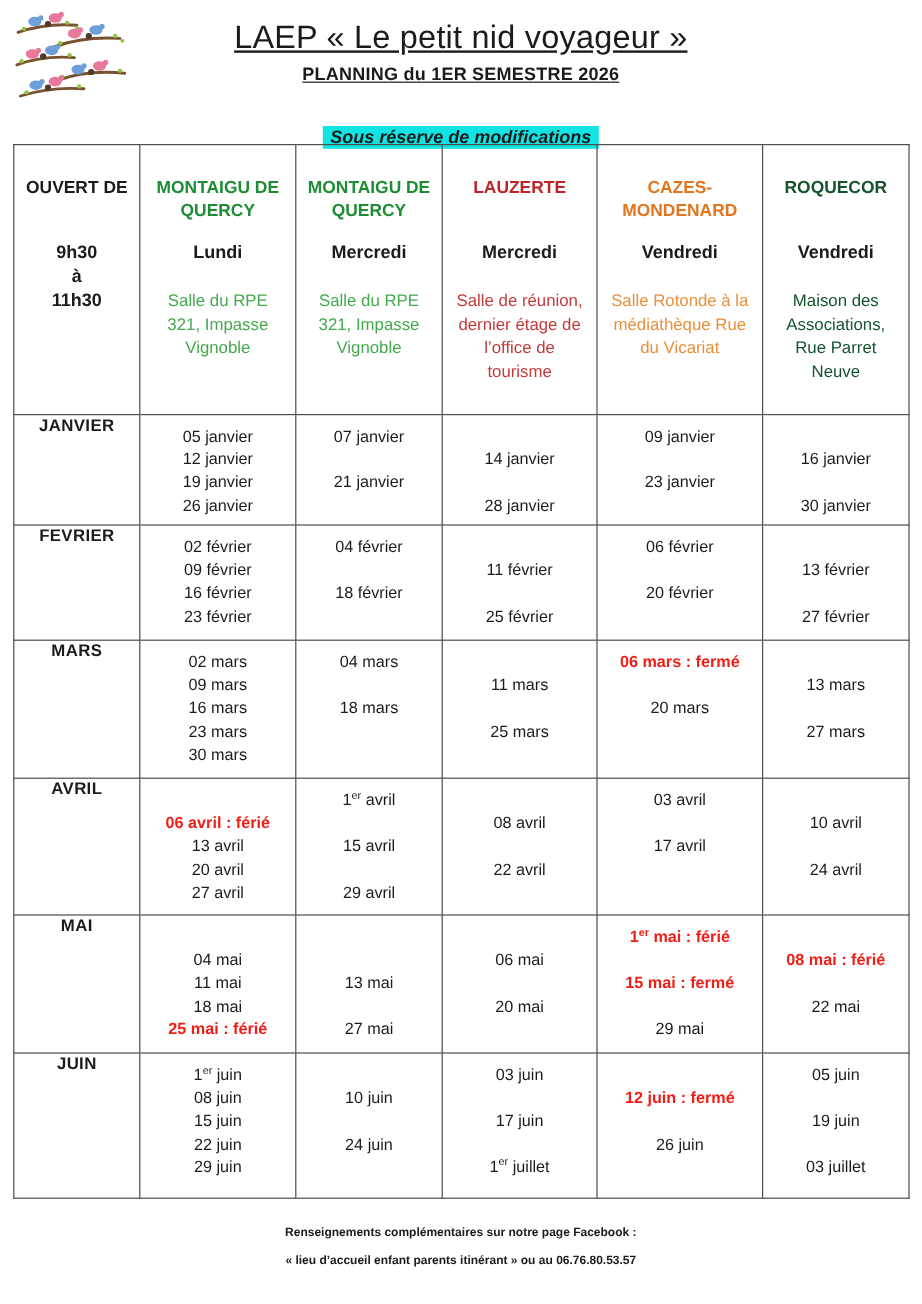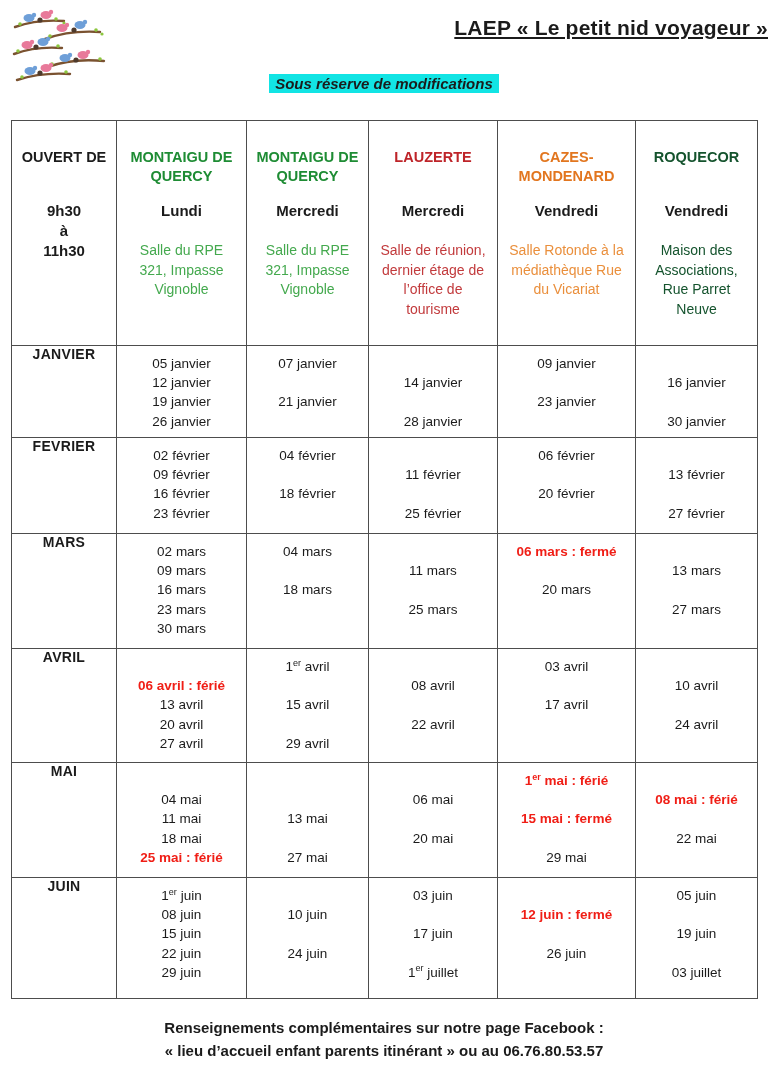--- a/index.html
+++ b/index.html
@@ -2,38 +2,38 @@
 <html style="--alert: #f01e16; --notice-bg: #12e4e4;"><head>
 <meta charset="utf-8">
 <style>
   html,body{margin:0;padding:0;}
   body{
     width:768px;height:1087px;background:#ffffff;position:relative;
     font-family:"Liberation Sans",sans-serif;color:#1b1b1b;
   }
   .clipart{position:absolute;left:12px;top:6px;}
   .head{padding-top:16px;text-align:center;}
-  .title{font-size:21px;font-weight:bold;text-decoration:underline;letter-spacing:.2px;text-align:right;}
+  .title{font-size:27px;font-weight:normal;text-decoration:underline;letter-spacing:.2px;}
   .subtitle{margin-top:7px;font-size:15px;font-weight:bold;text-decoration:underline;letter-spacing:.2px;}
   .notice-wrap{margin-top:34px;text-align:center;}
   .notice{display:inline-block;font-size:15px;font-weight:bold;font-style:italic;
           padding:1px 6px;background:var(--notice-bg,#12e4e4);}
   table.plan{position:absolute;left:11px;top:120px;width:746px;border-collapse:collapse;table-layout:fixed;}
   table.plan td{border:1.5px solid #4d4d4d;text-align:center;vertical-align:top;padding:0;overflow:hidden;}
   .hname{padding-top:27px;height:53px;font-weight:bold;font-size:14.5px;line-height:19px;}
   .hday{height:40px;font-weight:bold;font-size:15px;line-height:19px;}
   .hvenue{font-size:14px;line-height:19.5px;padding:0 9px;}
   .htime{font-weight:bold;font-size:15px;line-height:20px;}
   td.monthcell{vertical-align:middle;font-weight:bold;font-size:14px;letter-spacing:.3px;}
   .cellpad{padding-top:8px;}
   .dline{font-size:13.5px;line-height:19.2px;white-space:nowrap;}
   .dline sup{font-size:9px;line-height:0;margin-top:15px;}
   .dline.alert{color:var(--alert,#f01e16);font-weight:bold;}
   .footer{position:absolute;left:0;top:1016px;width:768px;text-align:center;
-          font-weight:bold;font-size:15px;line-height:23px;}
+          font-weight:bold;font-size:10px;line-height:23px;}
 </style>
 </head>
 <body>
 
 <svg class="clipart" width="98" height="80" viewBox="0 0 98 80" aria-hidden="true">
   <g stroke="#7a5230" stroke-width="2.4" fill="none" stroke-linecap="round">
     <path d="M3 21 Q26 13 52 15"></path>
     <path d="M33 33 Q58 24 88 26"></path>
     <path d="M2 48 Q24 40 50 42"></path>
     <path d="M36 61 Q60 52 92 55"></path>
@@ -77,20 +77,21 @@
     <circle cx="28" cy="14" r="2.6" fill="#4e3a2c"></circle>
       <circle cx="62" cy="24" r="2.6" fill="#4e3a2c"></circle>
     <circle cx="24" cy="41" r="2.6" fill="#4e3a2c"></circle>
       <circle cx="64" cy="54" r="2.6" fill="#4e3a2c"></circle>
     <circle cx="28" cy="67" r="2.6" fill="#4e3a2c"></circle>
   </g>
 </svg>
 
 <div class="head">
   <div class="title">LAEP « Le petit nid voyageur »</div>
+  <div class="subtitle">PLANNING du 1ER SEMESTRE 2026</div>
   <div class="notice-wrap">
     <span class="notice">Sous réserve de modifications</span>
   </div>
 </div>
 
 <table class="plan">
   <colgroup>
     <col style="width:105px">
       <col style="width:130px">
       <col style="width:122px">

